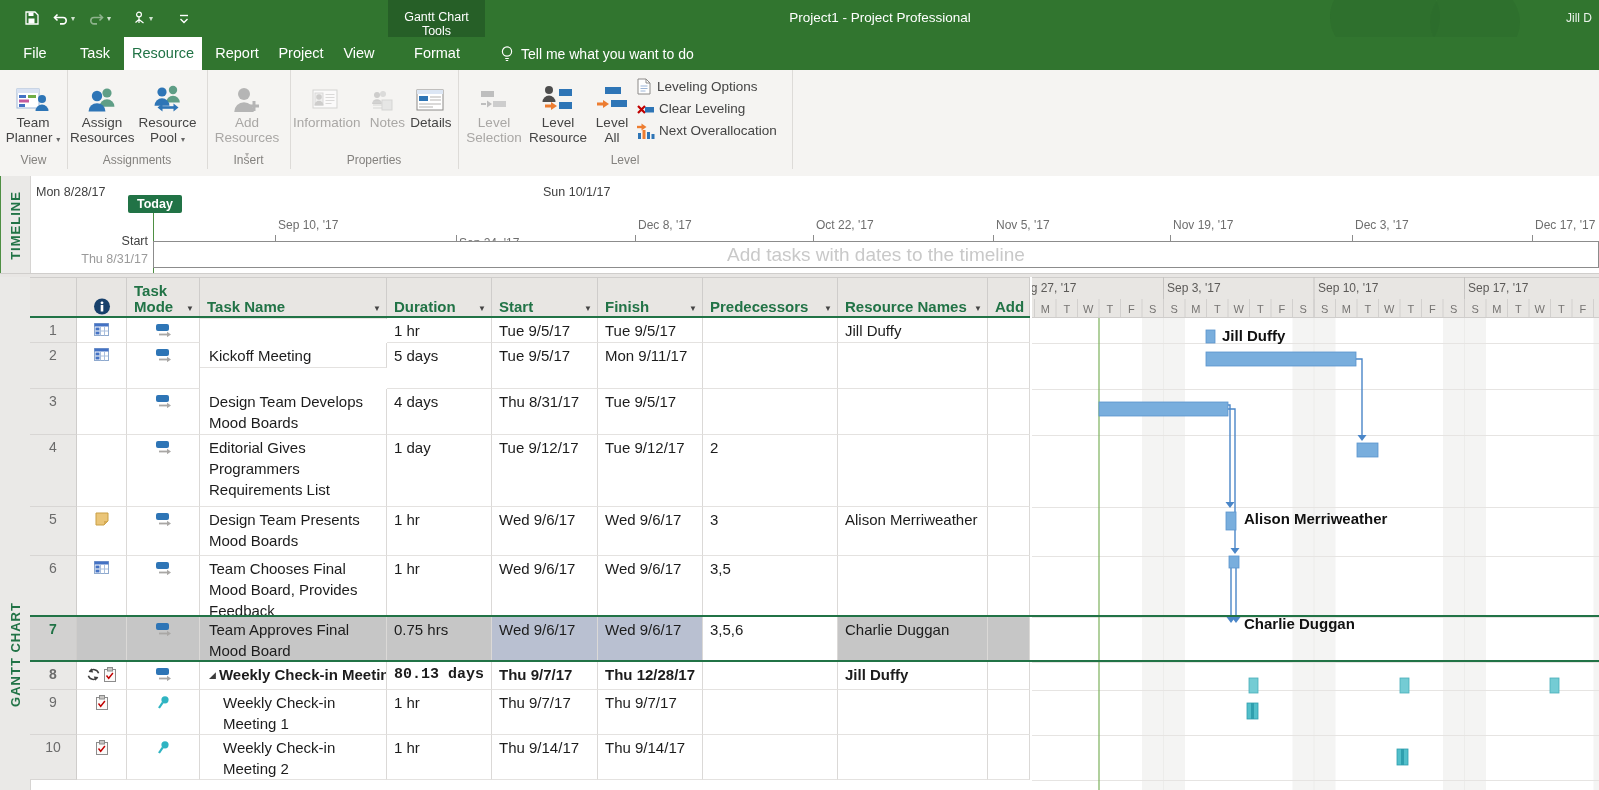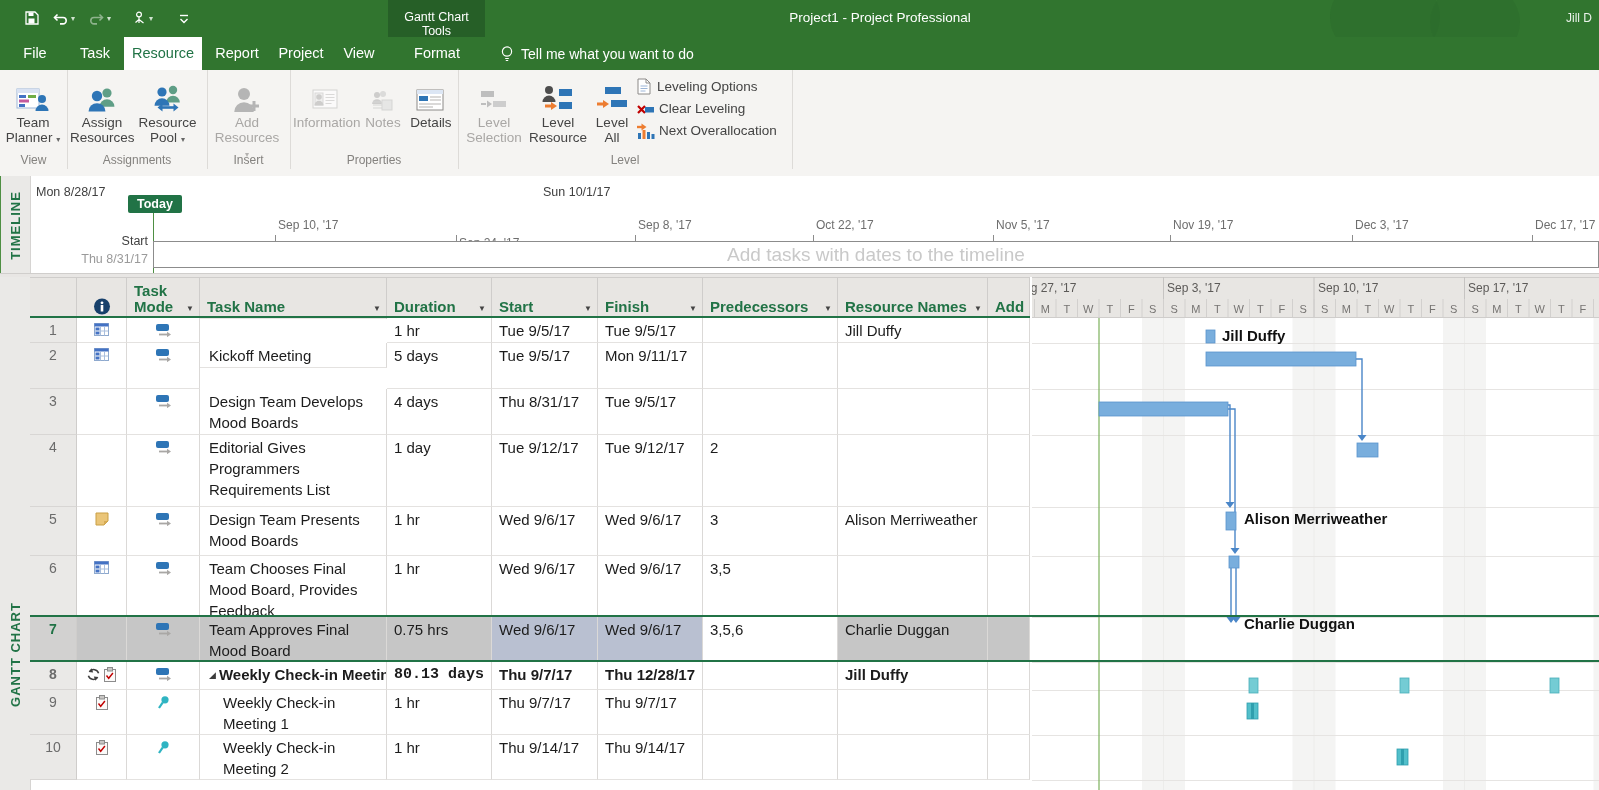--- a/index.html
+++ b/index.html
@@ -234,21 +234,21 @@
               <path d="M3.45 17.4 a4.55 4.55 0 0 1 9.1 0 z" fill="#b0aeac"></path>
               <path d="M14.5 6.5 h9 M14.5 9.5 h9 M14.5 12.5 h9 M14.5 15.5 h6" stroke="#c5c3c1"></path>
             </g>
           </svg>
         </span>
       </div>
       <div class="rlab">
         <div>Information</div>
       </div>
     </div>
-    <div class="rbtn disabled" style="left: 361px; width: 44px;">
+    <div class="rbtn disabled" style="left: 361px; width: 44px; text-align: right;">
       <div class="ric">
         <span style="display: inline-flex; align-items: center; filter: grayscale(1); opacity: 0.85;">
           <svg width="26" height="24" viewBox="0 0 26 24" xmlns="http://www.w3.org/2000/svg">
             <g opacity="0.65">
               <circle cx="7" cy="7" r="3" fill="#b0aeac"></circle>
               <path d="M2.125 16 a4.875 4.875 0 0 1 9.75 0 z" fill="#b0aeac"></path>
               <circle cx="13" cy="6" r="3" fill="#c8c6c4"></circle>
               <path d="M3 14 h16 M3 17 h16 M3 20 h10" stroke="#c0bebc"></path>
               <rect x="12" y="12" width="10" height="10" fill="#dcdad8" stroke="#bdbbb9"></rect>
             </g>
@@ -370,21 +370,21 @@
     <div class="tl-vline" style="top: 0px; height: 97px;"></div>
     <div class="tl-vline" style="left: 153px; top: 22px; height: 75px;"></div>
     <div style="position: absolute; left: 128px; top: 19px;">
       <div id="todaybadge" style="position: static;">Today</div>
     </div>
     <div class="tl-date" style="left: 543px; top: 9px;">Sun 10/1/17</div>
     <div class="ticklabel" style="left: 278px; top: 42px;">Sep 10, '17</div>
     <div class="tick" style="left: 275px; top: 59px;"></div>
     <div class="ticklabel" style="left: 459px; top: 60px;">Sep 24, '17</div>
     <div class="tick" style="left: 456px; top: 59px;"></div>
-    <div class="ticklabel" style="left: 638px; top: 42px;">Sep 8, '17</div>
+    <div class="ticklabel" style="left: 638px; top: 42px;">Dec 8, '17</div>
     <div class="tick" style="left: 635px; top: 59px;"></div>
     <div class="ticklabel" style="left: 816px; top: 42px;">Oct 22, '17</div>
     <div class="tick" style="left: 813px; top: 59px;"></div>
     <div class="ticklabel" style="left: 996px; top: 42px;">Nov 5, '17</div>
     <div class="tick" style="left: 993px; top: 59px;"></div>
     <div class="ticklabel" style="left: 1173px; top: 42px;">Nov 19, '17</div>
     <div class="tick" style="left: 1170px; top: 59px;"></div>
     <div class="ticklabel" style="left: 1355px; top: 42px;">Dec 3, '17</div>
     <div class="tick" style="left: 1352px; top: 59px;"></div>
     <div class="ticklabel" style="left: 1535px; top: 42px;">Dec 17, '17</div>

